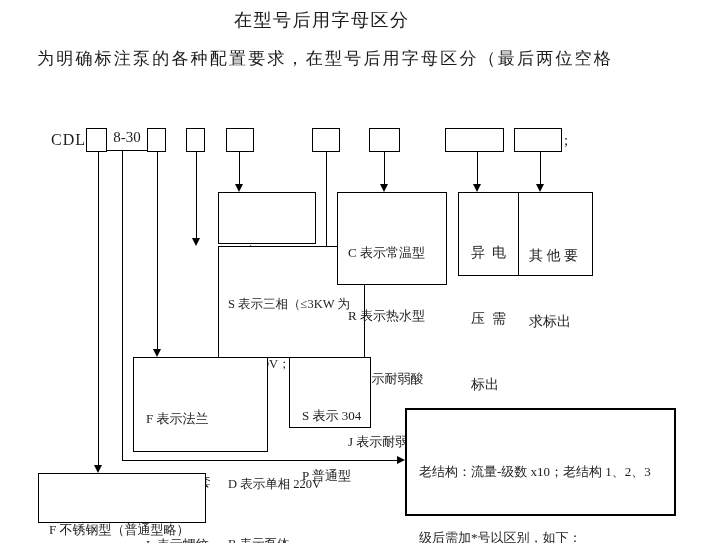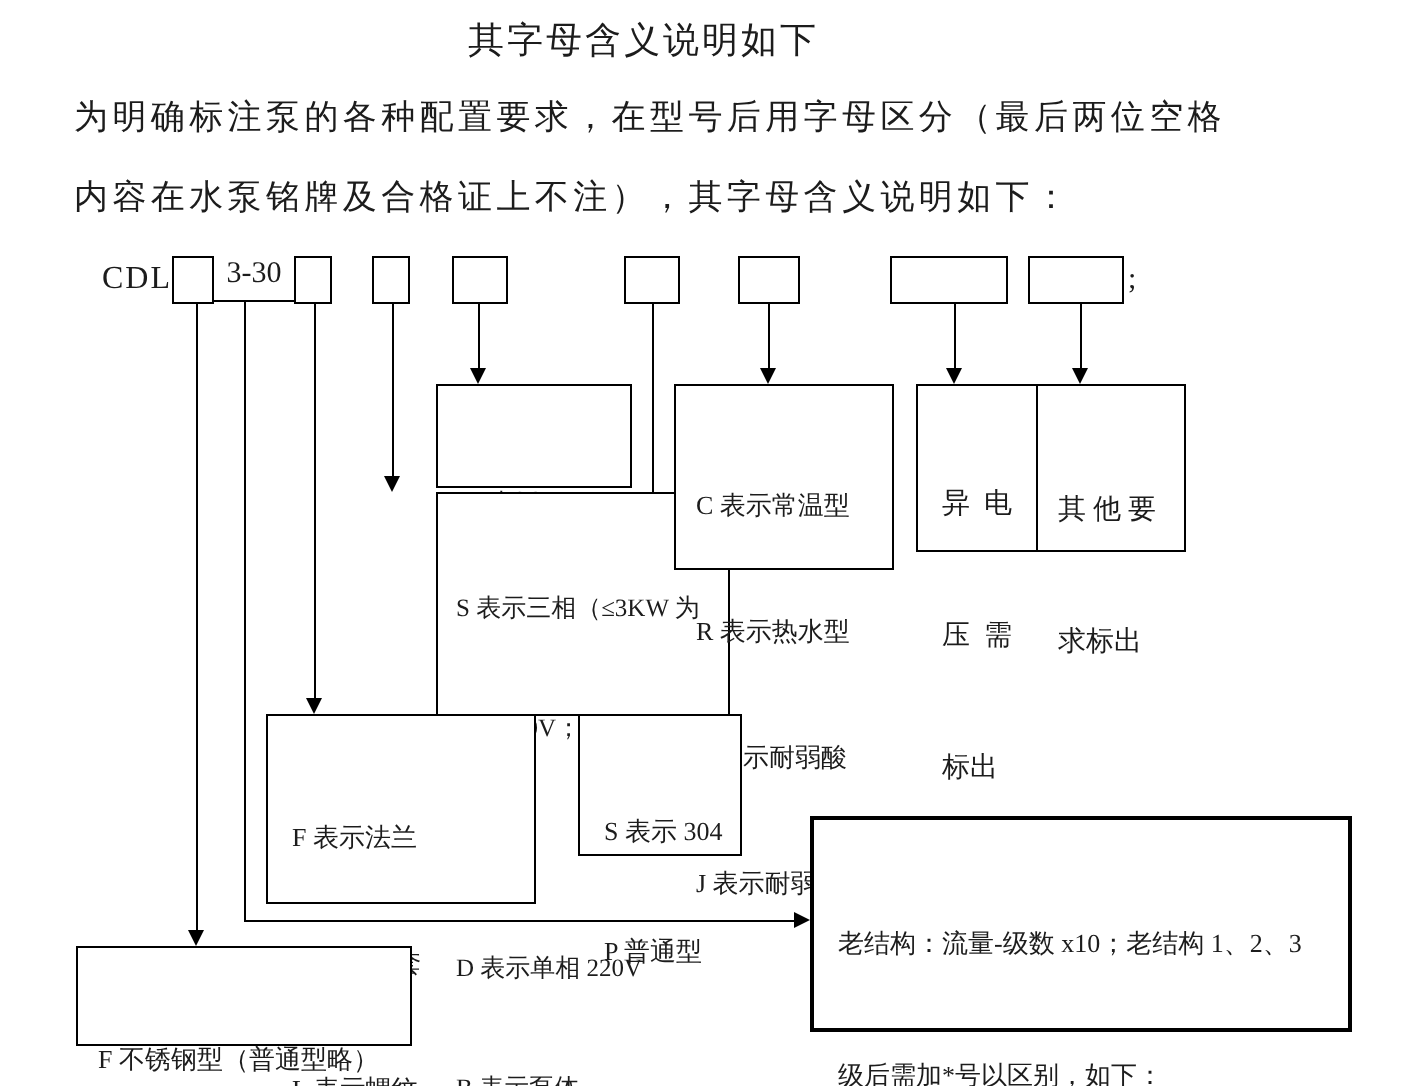--- a/index.html
+++ b/index.html
@@ -86,27 +86,26 @@
   .co-conn     { left: 133px; top: 357px; width: 135px; height: 95px;  padding: 8px 0 0 12px; line-height: 21px; }
   .co-material { left: 289px; top: 357px; width: 82px;  height: 71px;  padding: 8px 0 0 12px; line-height: 20px; }
   .co-steel    { left: 38px;  top: 473px; width: 168px; height: 50px;  padding: 6px 0 0 10px; line-height: 20px; }
   .co-struct   { left: 405px; top: 408px; width: 271px; height: 108px; padding: 7px 0 0 12px; line-height: 22px; border-width: 2px; }
 </style>
 </head>
 <body>
 
 <div class="page">
 
-  <div class="abs title">其字母含义说明如下</div>
+  <div class="abs title">在型号后用字母区分</div>
   <div class="abs para para1">为明确标注泵的各种配置要求，在型号后用字母区分（最后两位空格</div>
-  <div class="abs para para2">内容在水泵铭牌及合格证上不注），其字母含义说明如下：</div>
 
   <div class="abs model-prefix">CDL</div>
   <div class="mbox" style="left:86px;width:21px;"></div>
-  <div class="abs flow-label">3-30</div>
+  <div class="abs flow-label">8-30</div>
   <div class="abs flow-underline"></div>
   <div class="mbox" style="left:147px;width:19px;"></div>
   <div class="mbox" style="left:186px;width:19px;"></div>
   <div class="mbox" style="left:226px;width:28px;"></div>
   <div class="mbox" style="left:312px;width:28px;"></div>
   <div class="mbox" style="left:369px;width:31px;"></div>
   <div class="mbox" style="left:445px;width:59px;"></div>
   <div class="mbox" style="left:514px;width:48px;"></div>
   <div class="abs semi">; </div>
 

